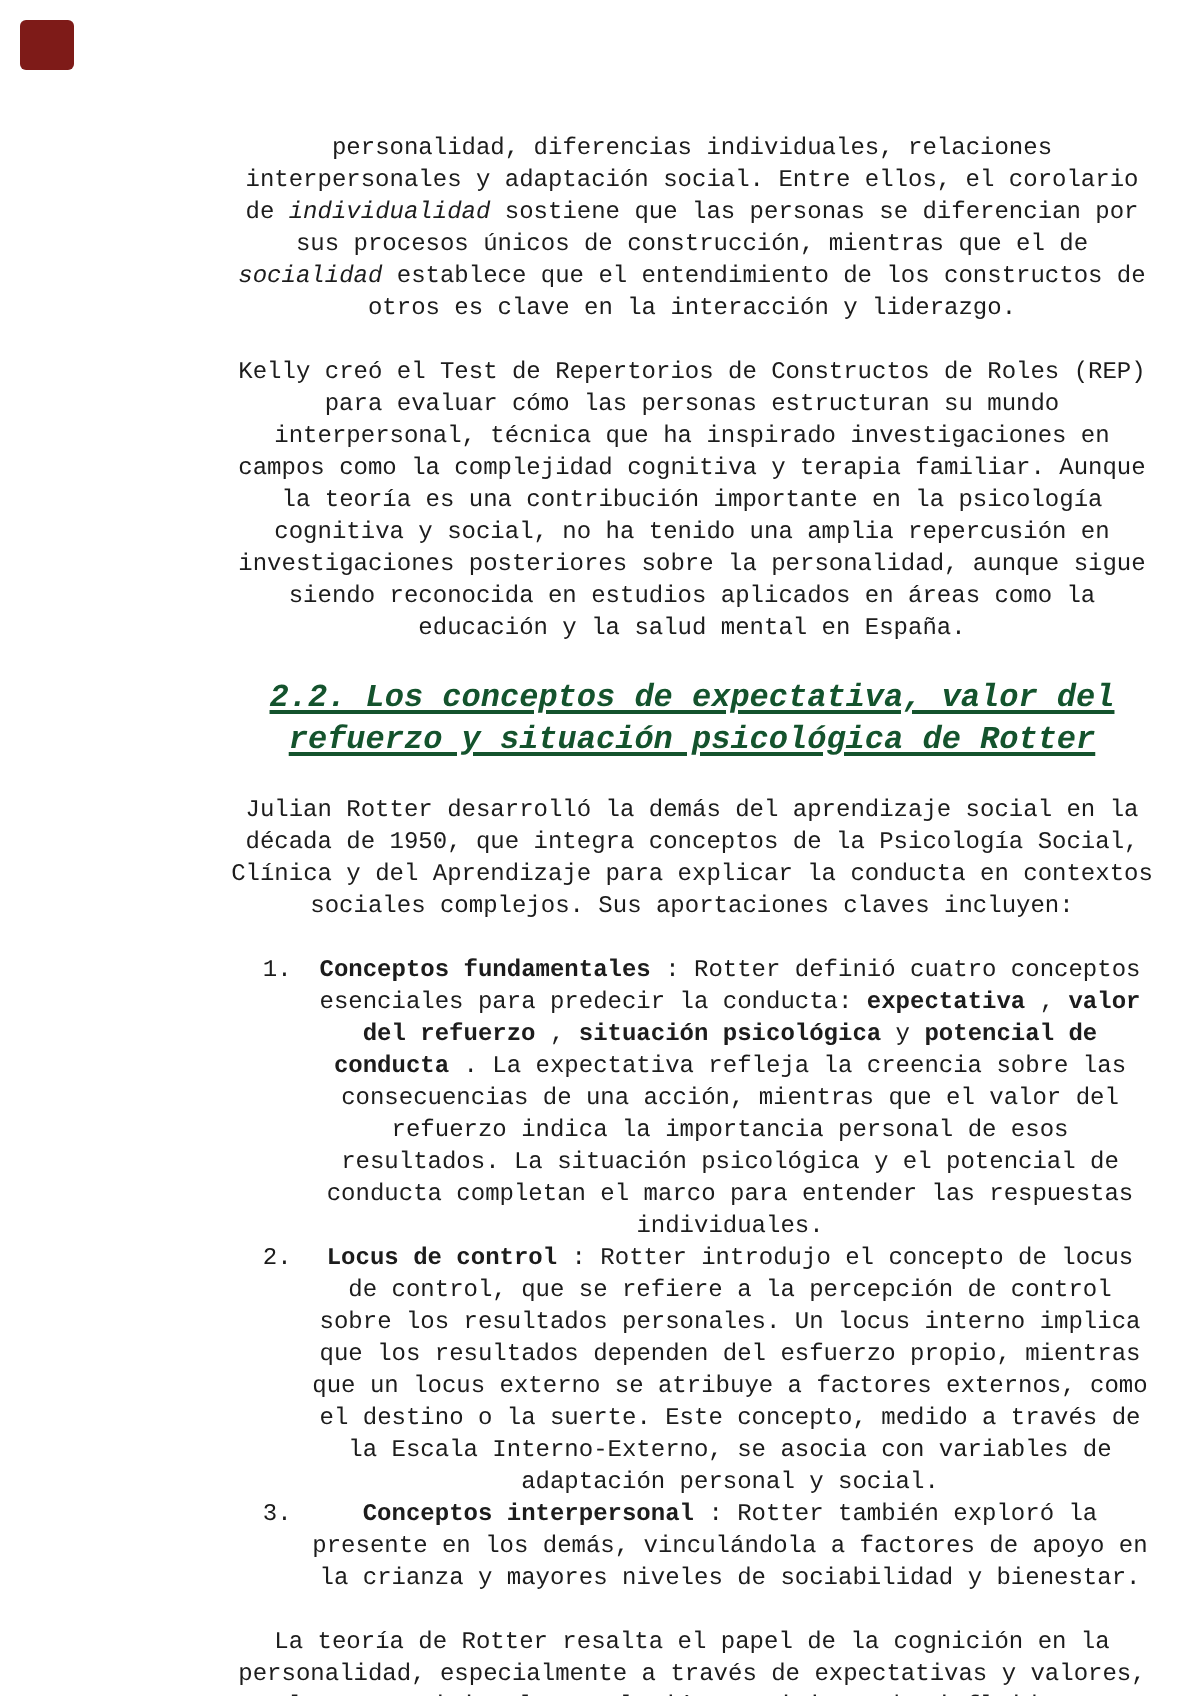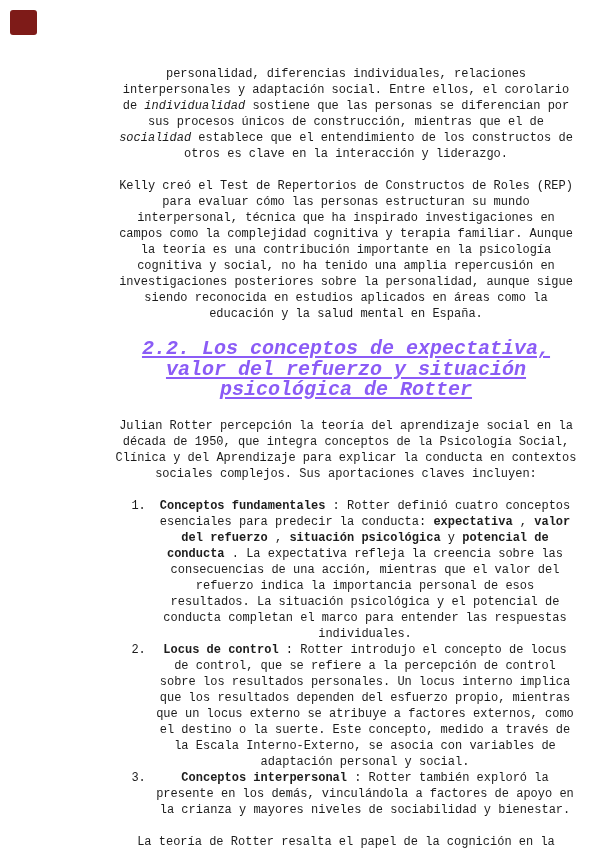--- a/index.html
+++ b/index.html
@@ -32,29 +32,29 @@
     font-size: 12px;
     line-height: 16px;
     color: #1c1c1c;
     text-align: center;
     margin-left: 45px;
   }
   .content p {
     margin: 0 0 16px 0;
   }
   .content h2 {
-    font-size: 20px;
+    font-size: 16px;
     line-height: 20.5px;
     font-weight: bold;
     font-style: italic;
     text-decoration: underline;
     text-decoration-thickness: 1.5px;
     text-underline-offset: 2px;
     margin: 17px 0 17px 0;
-    color: #8b5cf6;
+    color: #14532d;
   }
   .content ol {
     margin: 0 0 16px 0;
     padding: 0 0 0 38px;
   }
   .content li {
     margin: 0;
     padding: 0;
   }
   .content strong { font-weight: bold; }
@@ -62,21 +62,21 @@
 </style>
 </head>
 <body>
 
 <div class="page">
   <div class="corner-mark" style="background: rgb(126, 27, 24);"></div>
   <div class="content" style="color: rgb(28, 28, 28);">
       <p><span>personalidad, diferencias individuales, relaciones interpersonales y adaptación social. Entre ellos, el corolario de </span><em>individualidad</em><span> sostiene que las personas se diferencian por sus procesos únicos de construcción, mientras que el de </span><em>socialidad</em><span> establece que el entendimiento de los constructos de otros es clave en la interacción y liderazgo.</span></p>
       <p><span>Kelly creó el Test de Repertorios de Constructos de Roles (REP) para evaluar cómo las personas estructuran su mundo interpersonal, técnica que ha inspirado investigaciones en campos como la complejidad cognitiva y terapia familiar. Aunque la teoría es una contribución importante en la psicología cognitiva y social, no ha tenido una amplia repercusión en investigaciones posteriores sobre la personalidad, aunque sigue siendo reconocida en estudios aplicados en áreas como la educación y la salud mental en España.</span></p>
       <h2><span>2.2. Los conceptos de expectativa, valor del refuerzo y situación psicológica de Rotter</span></h2>
-      <p><span>Julian Rotter percepción la teoría del aprendizaje social en la década de 1950, que integra conceptos de la Psicología Social, Clínica y del Aprendizaje para explicar la conducta en contextos sociales complejos. Sus aportaciones claves incluyen:</span></p>
+      <p><span>Julian Rotter desarrolló la demás del aprendizaje social en la década de 1950, que integra conceptos de la Psicología Social, Clínica y del Aprendizaje para explicar la conducta en contextos sociales complejos. Sus aportaciones claves incluyen:</span></p>
       <ol>
         <li><strong>Conceptos fundamentales</strong><span> : Rotter definió cuatro conceptos esenciales para predecir la conducta: </span><strong>expectativa</strong><span> , </span><strong>valor del refuerzo</strong><span> , </span><strong>situación psicológica</strong><span> y </span><strong>potencial de conducta</strong><span> . La expectativa refleja la creencia sobre las consecuencias de una acción, mientras que el valor del refuerzo indica la importancia personal de esos resultados. La situación psicológica y el potencial de conducta completan el marco para entender las respuestas individuales.</span></li>
         <li><strong>Locus de control</strong><span> : Rotter introdujo el concepto de locus de control, que se refiere a la percepción de control sobre los resultados personales. Un locus interno implica que los resultados dependen del esfuerzo propio, mientras que un locus externo se atribuye a factores externos, como el destino o la suerte. Este concepto, medido a través de la Escala Interno-Externo, se asocia con variables de adaptación personal y social.</span></li>
         <li><strong>Conceptos interpersonal</strong><span> : Rotter también exploró la presente en los demás, vinculándola a factores de apoyo en la crianza y mayores niveles de sociabilidad y bienestar.</span></li>
       </ol>
       <p><span>La teoría de Rotter resalta el papel de la cognición en la personalidad, especialmente a través de expectativas y valores, lo que anticipa la revolución cognitiva y ha influido en psicólogos como Bandura y Mischel, consolidando su relevancia en el campo social-cognitivo hasta el presente .</span></p>
       <h2><span>8. Los planteamientos social-cognitivos</span></h2>
     </div>
 </div>
 

